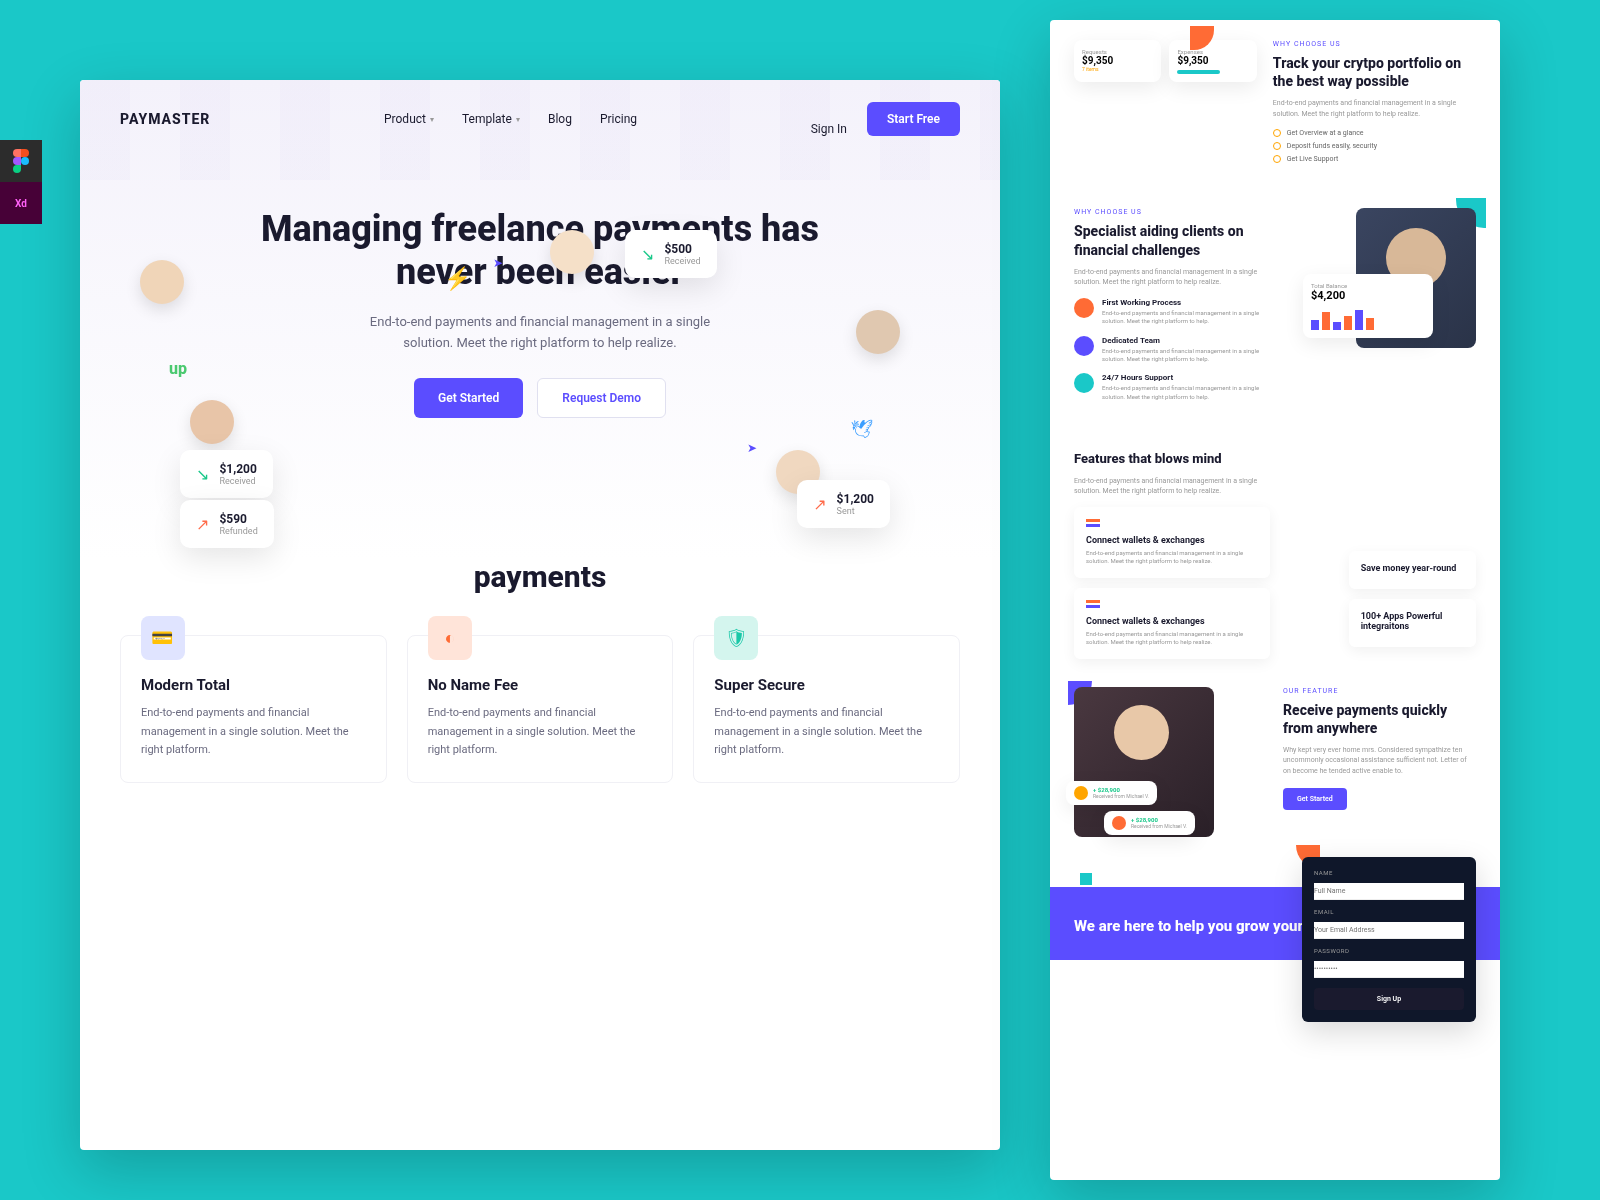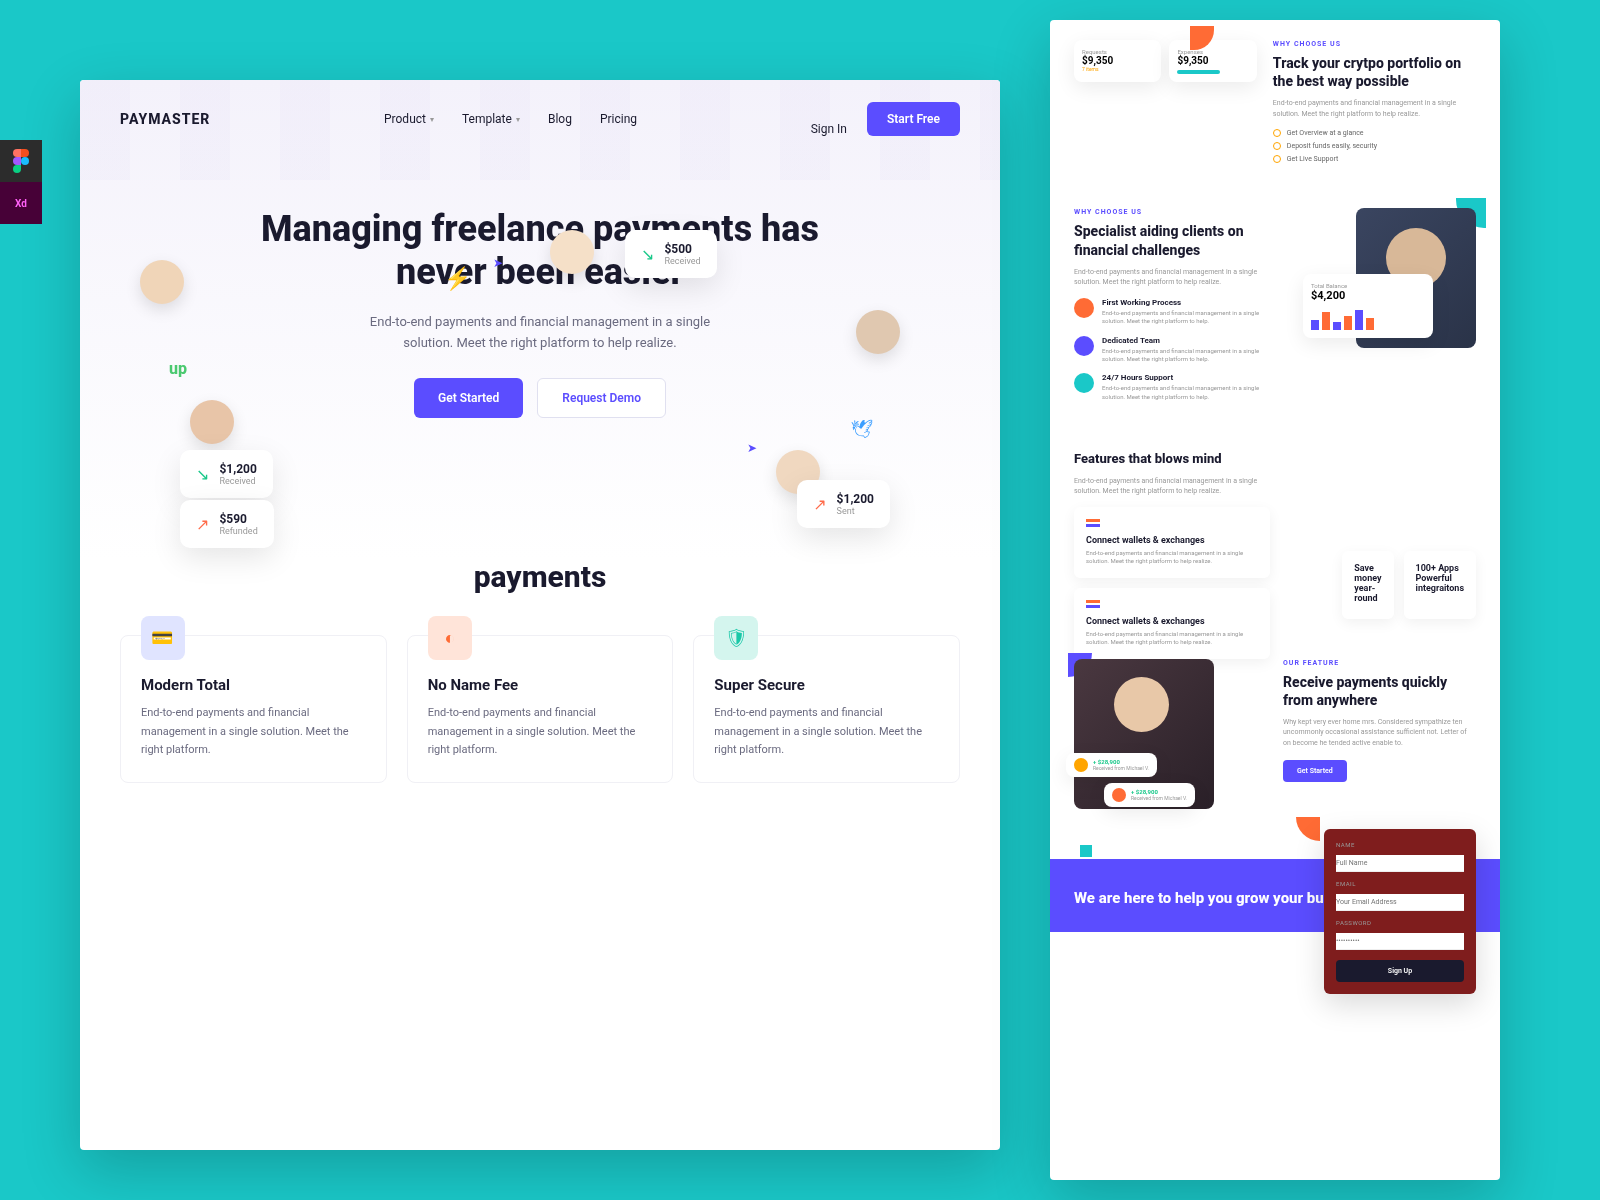--- a/index.html
+++ b/index.html
@@ -37,40 +37,40 @@
 .section{padding:80px 40px 0;text-align:center}
 .eyebrow{font-size:10px;font-weight:700;letter-spacing:2px;color:#5b4dff;margin-bottom:14px}
 .section h2{font-size:30px;font-weight:800;color:#1a1a2e;line-height:1.2;max-width:440px;margin:0 auto 40px}
 .feat-row{display:flex;gap:20px}
 .feat-card{flex:1;text-align:left;border:1px solid #f0f0f5;border-radius:8px;padding:0 20px 22px;position:relative}
 .feat-ico{width:44px;height:44px;border-radius:8px;margin-top:-20px;display:flex;align-items:center;justify-content:center;font-size:18px}
 .feat-card h3{font-size:15px;font-weight:700;color:#1a1a2e;margin:16px 0 10px}
 .feat-card p{font-size:11px;color:#6b6b80;line-height:1.7}
 .right-panel{position:absolute;left:1050px;top:20px;width:450px;height:1160px;background:#fff;border-radius:4px;box-shadow:0 20px 60px rgba(0,0,0,0.2);overflow:hidden}
 .rp-sec{padding:20px 24px;position:relative}
-.rp-eyebrow{font-size:7px;font-weight:700;letter-spacing:1px;color:#5b4dff;margin-bottom:6px}
+.rp-eyebrow{font-size:7px;font-weight:400;letter-spacing:1px;color:#5b4dff;margin-bottom:6px}
 .rp-h{font-size:14px;font-weight:800;color:#1a1a2e;line-height:1.3;margin-bottom:8px}
 .rp-p{font-size:7px;color:#999;line-height:1.5;margin-bottom:10px}
 .rp-bullet{font-size:7px;color:#666;display:flex;align-items:center;gap:6px;margin-bottom:5px}
 .rp-bullet::before{content:'';width:6px;height:6px;border-radius:50%;border:1.5px solid #ffa500}
 .rp-card{background:#fff;border-radius:8px;box-shadow:0 6px 20px rgba(0,0,0,0.08);padding:10px}
 .rp-row2{display:flex;gap:16px;align-items:flex-start}
 .rp-col{flex:1}
 .rp-feat{display:flex;gap:8px;margin-bottom:10px}
 .rp-feat-ico{width:20px;height:20px;border-radius:50%;flex-shrink:0}
 .rp-feat-t{font-size:8px;font-weight:700;color:#1a1a2e;margin-bottom:2px}
 .rp-feat-p{font-size:6px;color:#999;line-height:1.4}
 .rp-grid{display:grid;grid-template-columns:1fr 1fr;gap:10px}
 .rp-gcard{background:#fff;border-radius:6px;box-shadow:0 4px 14px rgba(0,0,0,0.06);padding:12px}
 .rp-gcard h4{font-size:9px;font-weight:700;color:#1a1a2e;margin-bottom:4px}
 .rp-gcard p{font-size:6px;color:#999;line-height:1.4}
 .rp-btn{background:#5b4dff;color:#fff;padding:7px 14px;border-radius:4px;font-size:7px;font-weight:600;border:none;display:inline-block}
 .rp-cta{background:#5b4dff;color:#fff;padding:30px 24px 24px;display:flex;gap:20px;position:relative}
 .rp-cta h2{font-size:15px;font-weight:800;line-height:1.3;color:#fff}
-.rp-form{background:#7f1d1d;border-radius:6px;padding:12px;width:152px;position:absolute;right:24px;top:-30px;box-shadow:0 10px 30px rgba(0,0,0,0.15)}
+.rp-form{background:#0f172a;border-radius:6px;padding:12px;width:174px;position:absolute;right:24px;top:-30px;box-shadow:0 10px 30px rgba(0,0,0,0.15)}
 .rp-form label{font-size:6px;color:#999;display:block;margin-bottom:2px;letter-spacing:0.5px}
 .rp-form input{width:100%;border:none;border-bottom:1px solid #eee;font-size:7px;padding:4px 0;margin-bottom:8px;outline:none}
 .rp-form button{width:100%;background:#1a1a2e;color:#fff;border:none;padding:7px;border-radius:4px;font-size:7px;font-weight:600}
 .mini-av{width:20px;height:20px;border-radius:50%;display:inline-block}
 .chev{font-size:8px;color:#999}
 .corner{position:absolute;width:24px;height:24px}
 </style>
 </head>
 <body>
 
@@ -278,21 +278,21 @@
           <div style="width:14px;height:3px;background:#5b4dff;margin-bottom:8px"></div>
         <h4>Connect wallets &amp; exchanges</h4>
           <p>End-to-end payments and financial management in a single solution. Meet the right platform to help realize.</p>
       </div>
       <div style="display:flex;flex-direction:column;gap:10px;grid-column:2;grid-row:1">
       </div>
     </div>
     <div style="display:flex;gap:10px;margin-top:-108px">
       <div style="flex:1"></div>
         <div style="flex:1"></div>
-      <div style="flex:1;display:flex;flex-direction:row;gap:10px">
+      <div style="flex:1;display:flex;flex-direction:column;gap:10px">
         <div class="rp-gcard">
             <h4>Save money year-round</h4>
           </div>
         <div class="rp-gcard">
             <h4>100+ Apps Powerful integraitons</h4>
           </div>
       </div>
     </div>
   </div>
 

